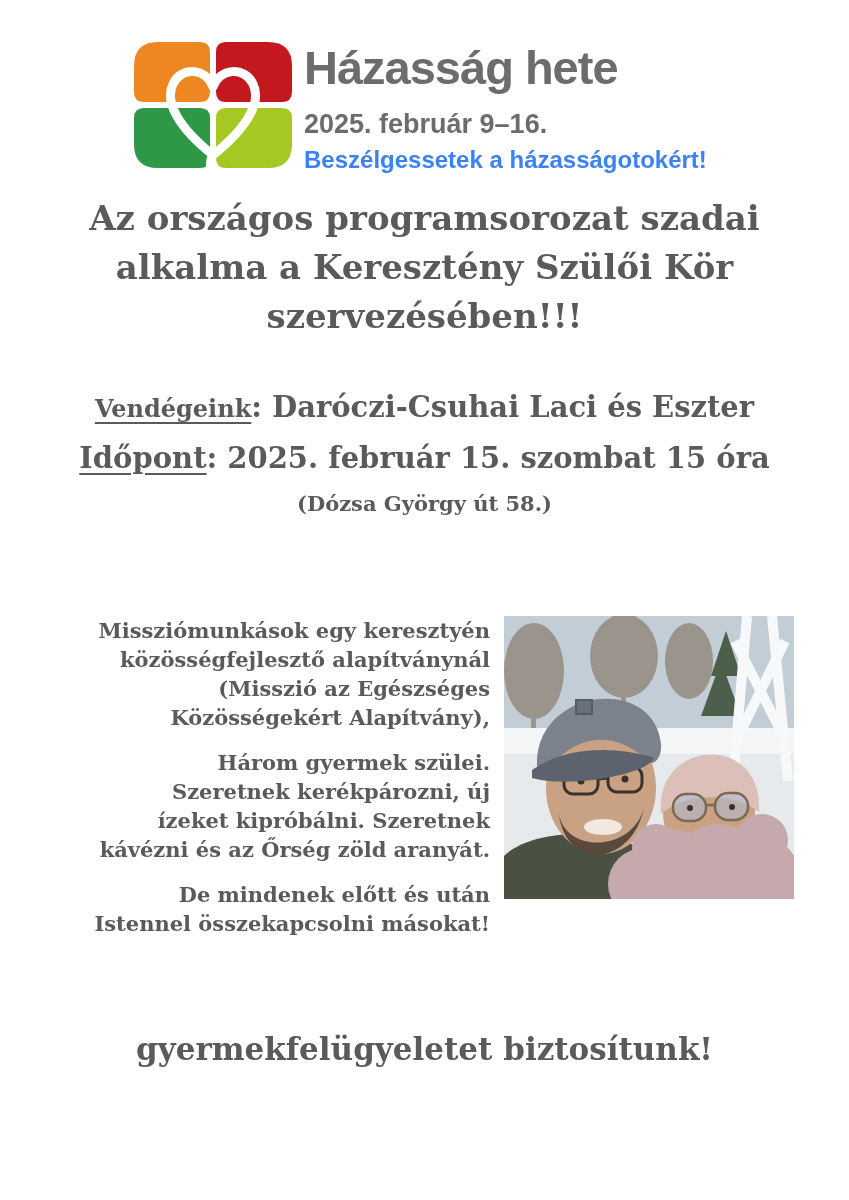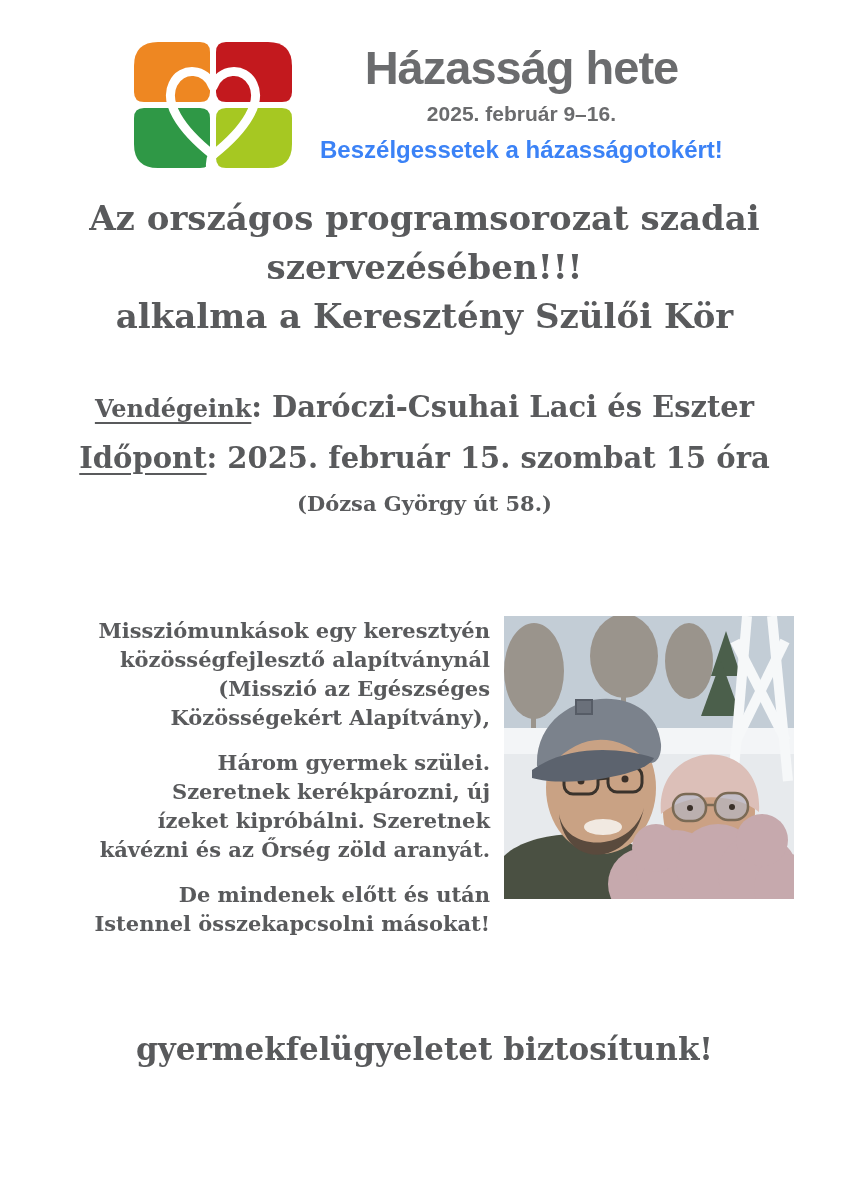--- a/index.html
+++ b/index.html
@@ -6,30 +6,30 @@
   .page{
     position:relative;
     width:849px;height:1200px;
     background:#ffffff;
     overflow:hidden;
     font-family:"DejaVu Serif","Liberation Serif",serif;
   }
   
   .header{
     position:absolute;top:36px;left:134px;
-    display:flex;gap:28px;align-items:flex-start;text-align:center;
+    display:flex;gap:12px;align-items:flex-start;
   }
   .logo-svg{display:block;}
   .header-text{padding-top:6px;font-family:"Liberation Sans","DejaVu Sans",sans-serif;}
   .brand-title{
     font-size:47px;font-weight:bold;letter-spacing:-1px;
     color:#6B6C6E;line-height:52px;
   }
   .brand-date{
-    font-size:21px;font-weight:bold;color:#6B6C6E;margin-top:5px;line-height:30px;
+    font-size:27px;font-weight:bold;color:#6B6C6E;margin-top:15px;line-height:30px;
   }
   .brand-tagline{
     font-size:24px;font-weight:bold;color:#3b82f6;margin-top:7px;line-height:28px;
   }
   
   .headline{
     position:absolute;top:194px;left:40px;right:40px;
     margin:0;text-align:center;
     font-size:34px;font-weight:bold;line-height:49px;
     color:#595A5C;
@@ -87,22 +87,22 @@
     </svg>
     <div class="header-text">
       <div class="brand-title">Házasság hete</div>
       <div class="brand-date">2025. február 9–16.</div>
       <div class="brand-tagline">Beszélgessetek a házasságotokért!</div>
     </div>
   </header>
 
   <h1 class="headline">
     <span class="headline-line">Az országos programsorozat szadai</span>
+    <span class="headline-line">alkalma a Keresztény Szülői Kör</span>
     <span class="headline-line">szervezésében!!!</span>
-    <span class="headline-line">alkalma a Keresztény Szülői Kör</span>
   </h1>
 
   <section class="details">
     <p class="detail-line">
       <span class="detail-label label-sm">Vendégeink</span><span class="detail-sep">:</span><span>Daróczi-Csuhai Laci és Eszter</span>
     </p>
     <p class="detail-line">
       <span class="detail-label">Időpont</span><span class="detail-sep">:</span><span>2025. február 15. szombat 15 óra</span>
     </p>
     <p class="address-line">(Dózsa György út 58.)</p>

